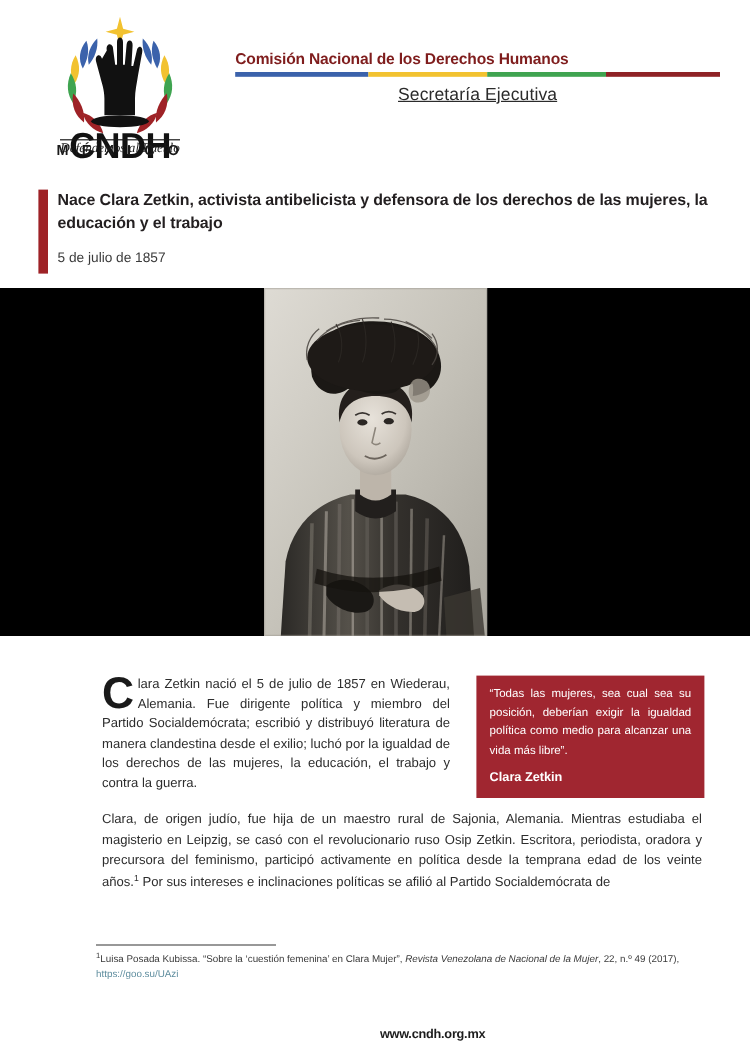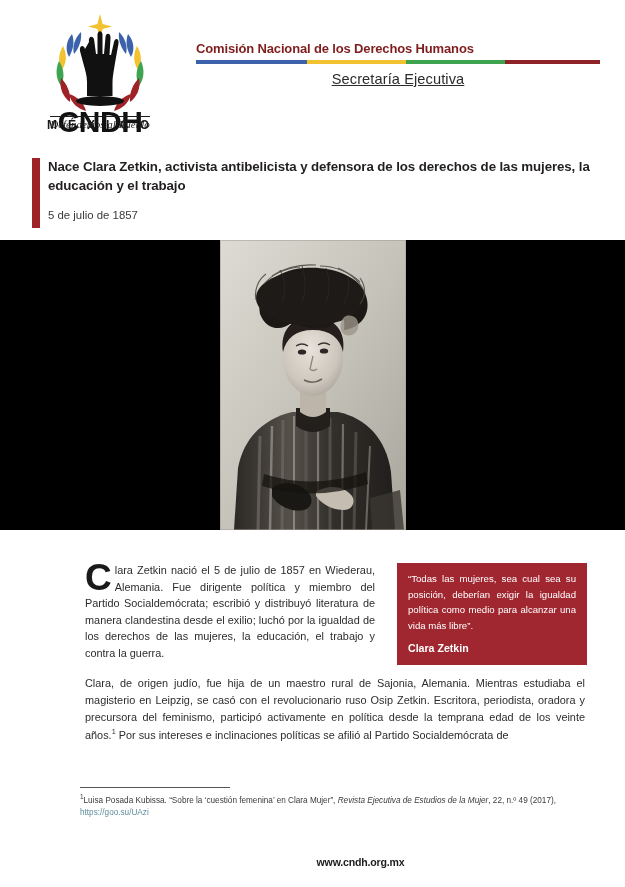--- a/index.html
+++ b/index.html
@@ -411,20 +411,20 @@
       <p class="quote-text">“Todas las mujeres, sea cual sea su posición, deberían exigir la igualdad política como medio para alcanzar una vida más libre”.</p>
       <div class="quote-author">Clara Zetkin</div>
     </div>
 
     <p class="para-first"><span class="dropcap">C</span><span>lara Zetkin nació el 5 de julio de 1857 en Wiederau, Alemania. Fue dirigente política y miembro del Partido Socialdemócrata; escribió y distribuyó literatura de manera clandestina desde el exilio; luchó por la igualdad de los derechos de las mujeres, la educación, el trabajo y contra la guerra.</span></p>
 
     <p class="para-second"><span>Clara, de origen judío, fue hija de un maestro rural de Sajonia, Alemania. Mientras estudiaba el magisterio en Leipzig, se casó con el revolucionario ruso Osip Zetkin. Escritora, periodista, oradora y precursora del feminismo, participó activamente en política desde la temprana edad de los veinte años.</span><span class="fn-ref">1</span><span> Por sus intereses e inclinaciones políticas se afilió al Partido Socialdemócrata de</span></p>
 
     <div class="footnote-rule"></div>
 
-    <p class="footnote"><span class="fn-num">1</span><span>Luisa Posada Kubissa. </span><span>“Sobre la ‘cuestión femenina’ en Clara Mujer”, </span><i>Revista Ejecutiva de Estudios de la Mujer</i><span>, 22, n.º 49 (2017), </span><a class="fn-link" href="#">https://goo.su/UAzi</a></p>
+    <p class="footnote"><span class="fn-num">1</span><span>Luisa Posada Kubissa. </span><span>“Sobre la ‘cuestión femenina’ en Clara Mujer”, </span><i>Revista Venezolana de Nacional de la Mujer</i><span>, 22, n.º 49 (2017), </span><a class="fn-link" href="#">https://goo.su/UAzi</a></p>
   </div>
 
   <div class="footer">
     <a class="footer-url" href="#">www.cndh.org.mx</a>
   </div>
 
 </div>
 
 </body></html>

